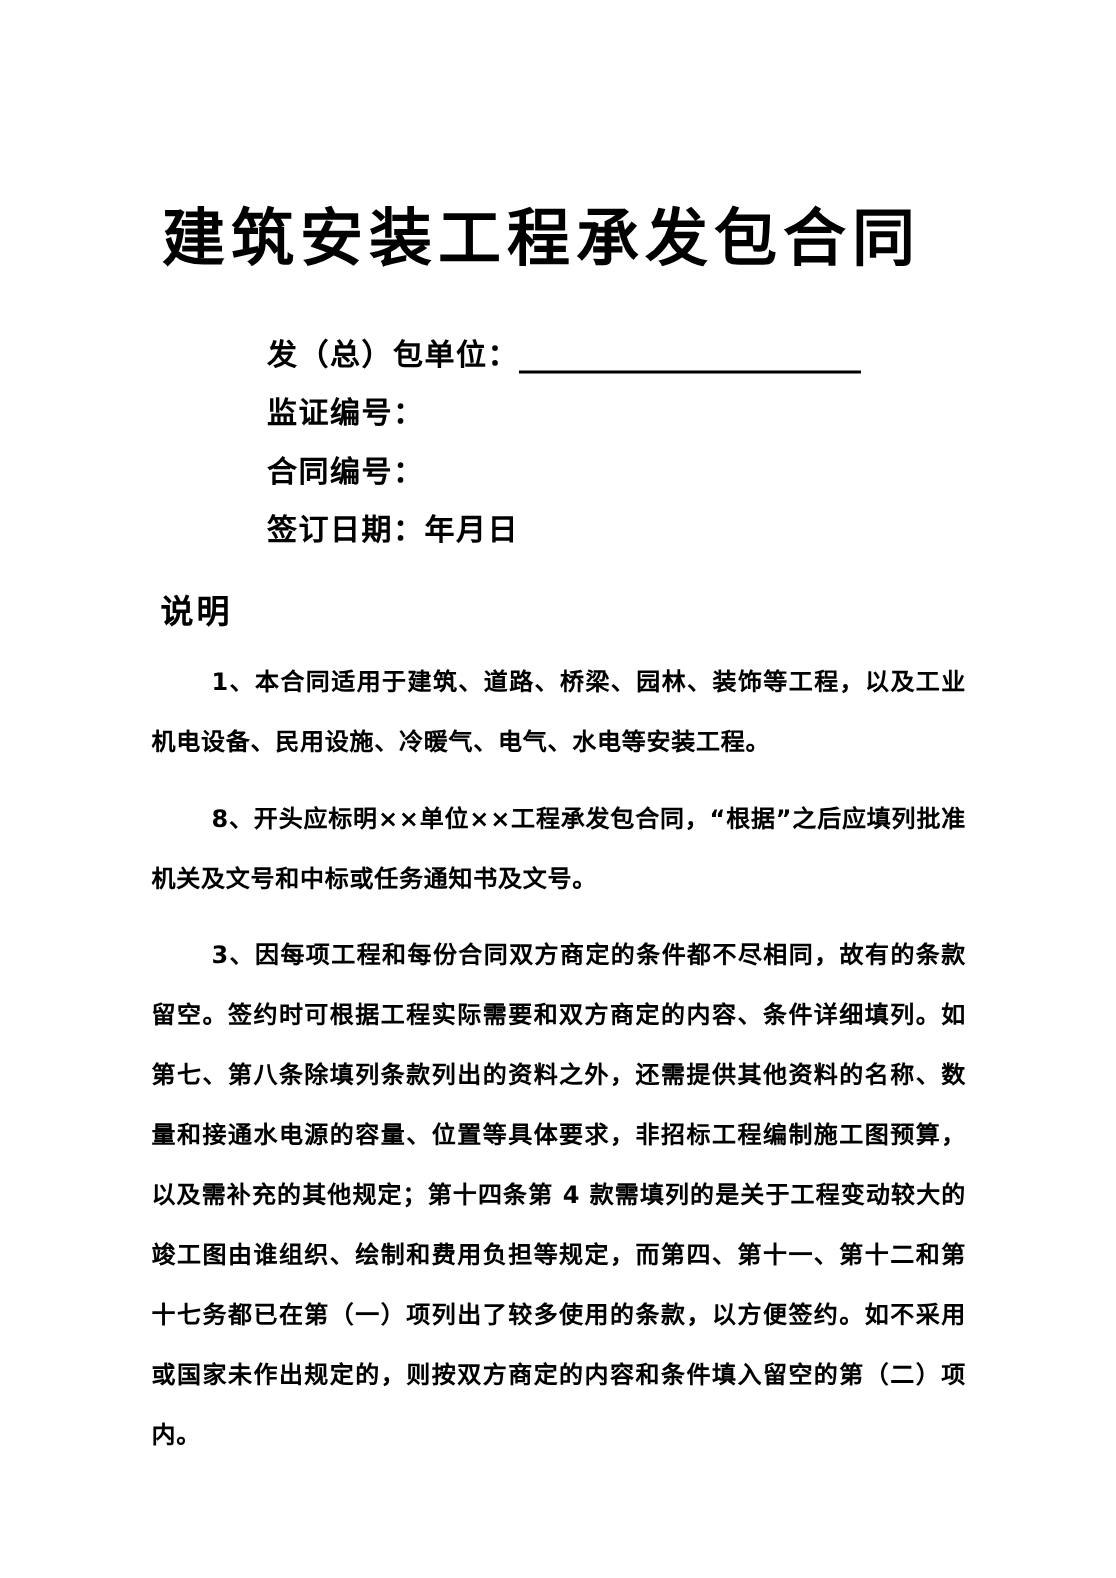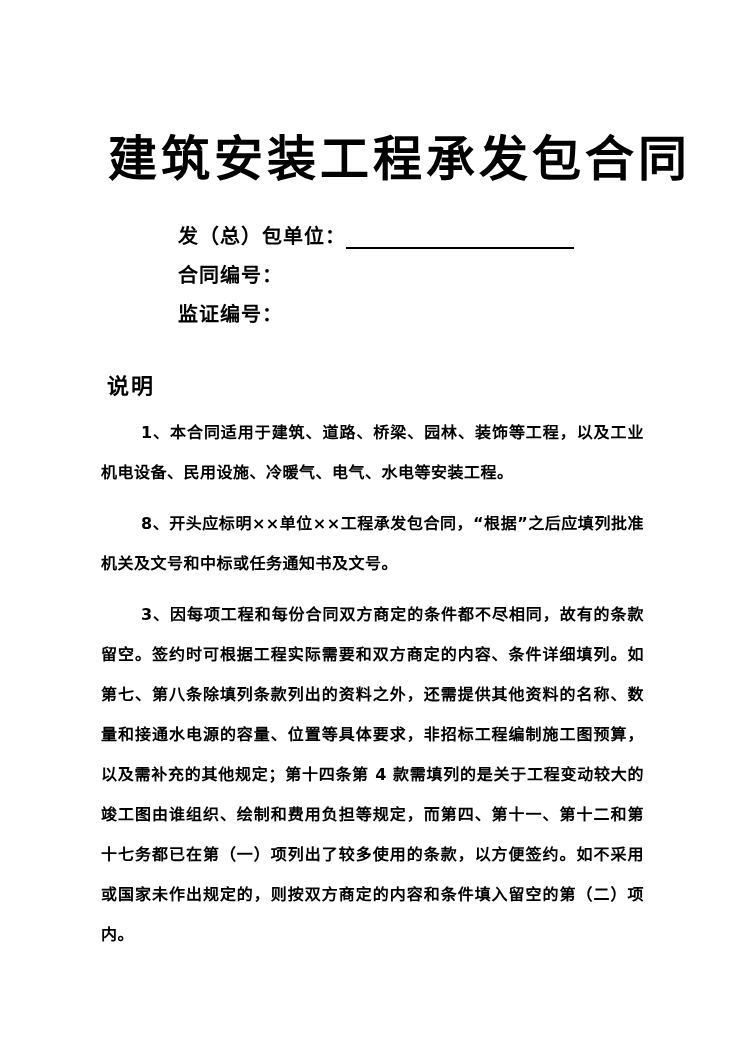--- a/index.html
+++ b/index.html
@@ -14,21 +14,21 @@
     background: #ffffff;
     color: #000000;
     font-family: "DejaVu Sans", sans-serif;
     font-weight: bold;
     overflow: hidden;
   }
   .doc-title {
     margin: 0;
     padding: 130px 0 0 108px;
     font-family: "DejaVu Serif", serif;
-    font-size: 49px;
+    font-size: 42px;
     line-height: 58px;
     font-weight: 900;
     letter-spacing: 4px;
     white-space: nowrap;
   }
   .form-block {
     margin: 24px 0 0 178px;
   }
   .form-row {
     height: 39px;
@@ -43,21 +43,21 @@
     letter-spacing: 1px;
   }
   .fill-line {
     display: inline-block;
     width: 228px;
     height: 26px;
     border-bottom: 2px solid #000000;
     margin-bottom: 2px;
   }
   .section-heading {
-    margin: 43px 0 0 107px;
+    margin: 26px 0 0 107px;
     font-size: 22px;
     line-height: 30px;
     font-weight: bold;
     letter-spacing: 2px;
   }
   .body-text {
     margin: 10px 89px 0 90px;
     font-size: 16px;
     line-height: 40px;
     text-align: justify;
@@ -77,27 +77,31 @@
 
   <div class="form-block">
 
     <div class="form-row">
       <span class="form-label">发（总）包单位：</span>
       <span class="fill-line"></span>
     </div>
 
 
     <div class="form-row">
+      <span class="form-label">监证编号：</span>
+    </div>
+
+    <div class="form-row">
       <span class="form-label">合同编号：</span>
     </div>
 
     <div class="form-row">
-      <span class="form-label">监证编号：</span>
+      <span class="form-label">签订日期：</span>
+        <span class="form-value">年月日</span>
     </div>
-
 
   </div>
 
   <h2 class="section-heading">说明</h2>
 
   <div class="body-text">
     <p>1、本合同适用于建筑、道路、桥梁、园林、装饰等工程，以及工业机电设备、民用设施、冷暖气、电气、水电等安装工程。</p>
     <p>8、开头应标明××单位××工程承发包合同，“根据”之后应填列批准机关及文号和中标或任务通知书及文号。</p>
     <p>3、因每项工程和每份合同双方商定的条件都不尽相同，故有的条款留空。签约时可根据工程实际需要和双方商定的内容、条件详细填列。如第七、第八条除填列条款列出的资料之外，还需提供其他资料的名称、数量和接通水电源的容量、位置等具体要求，非招标工程编制施工图预算，以及需补充的其他规定；第十四条第 4 款需填列的是关于工程变动较大的竣工图由谁组织、绘制和费用负担等规定，而第四、第十一、第十二和第十七务都已在第（一）项列出了较多使用的条款，以方便签约。如不采用或国家未作出规定的，则按双方商定的内容和条件填入留空的第（二）项内。</p>
   </div>

